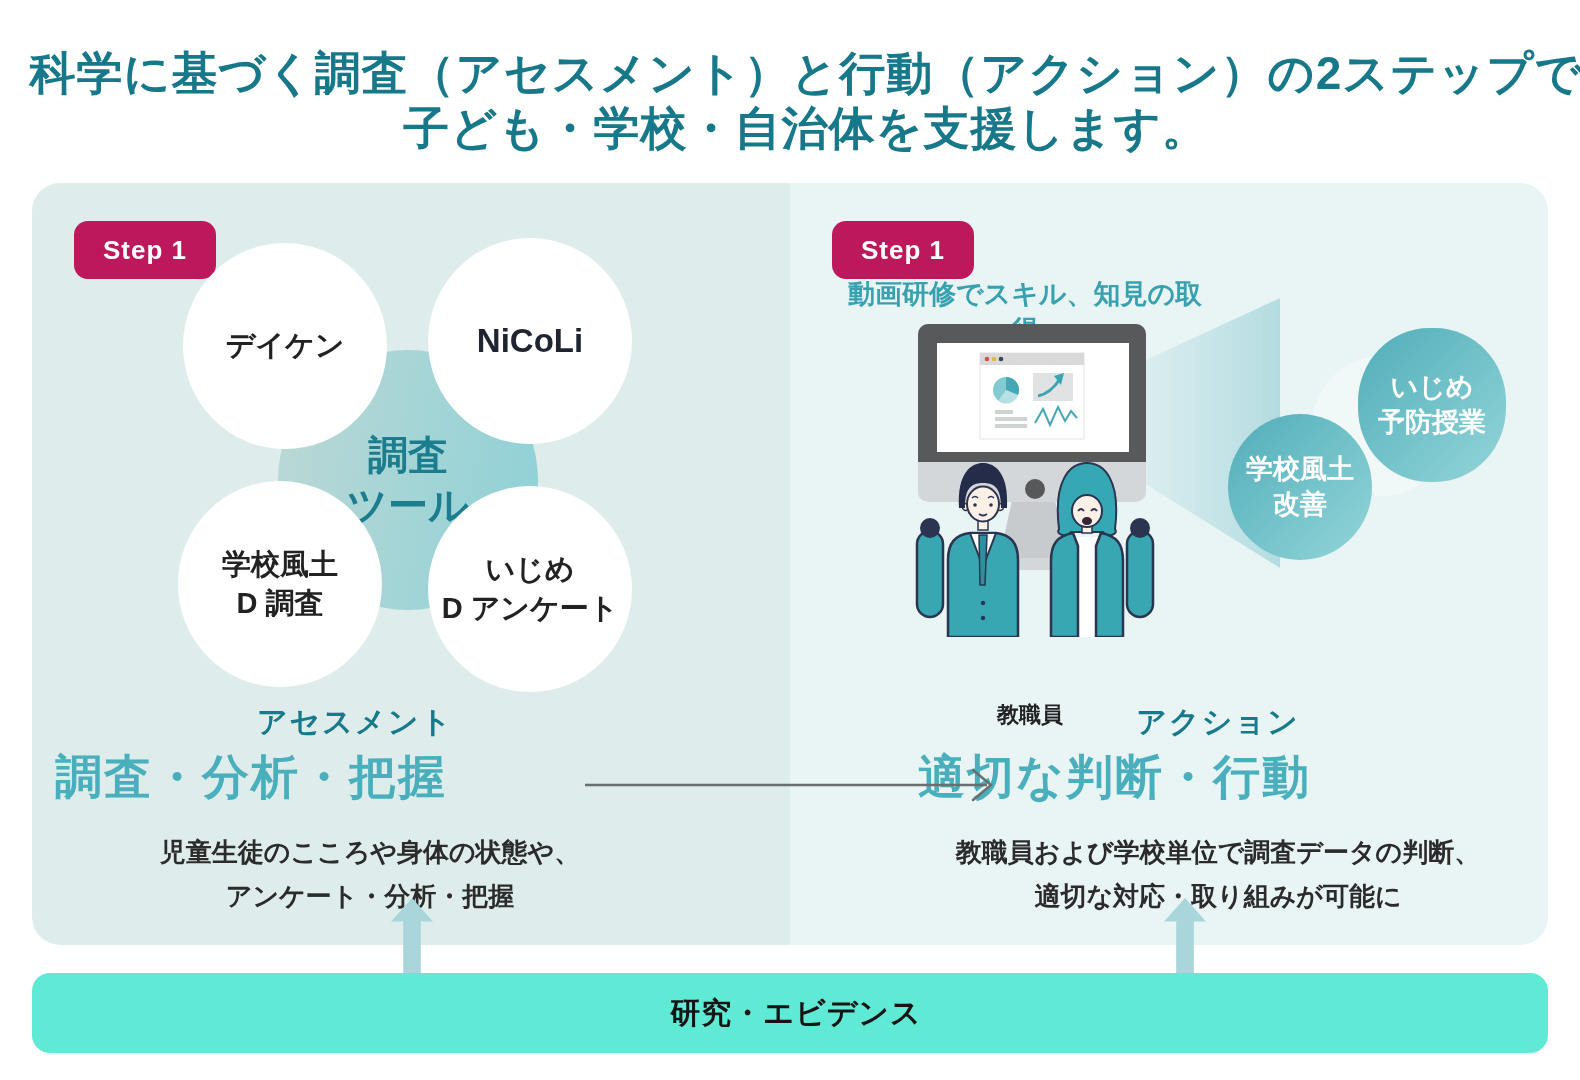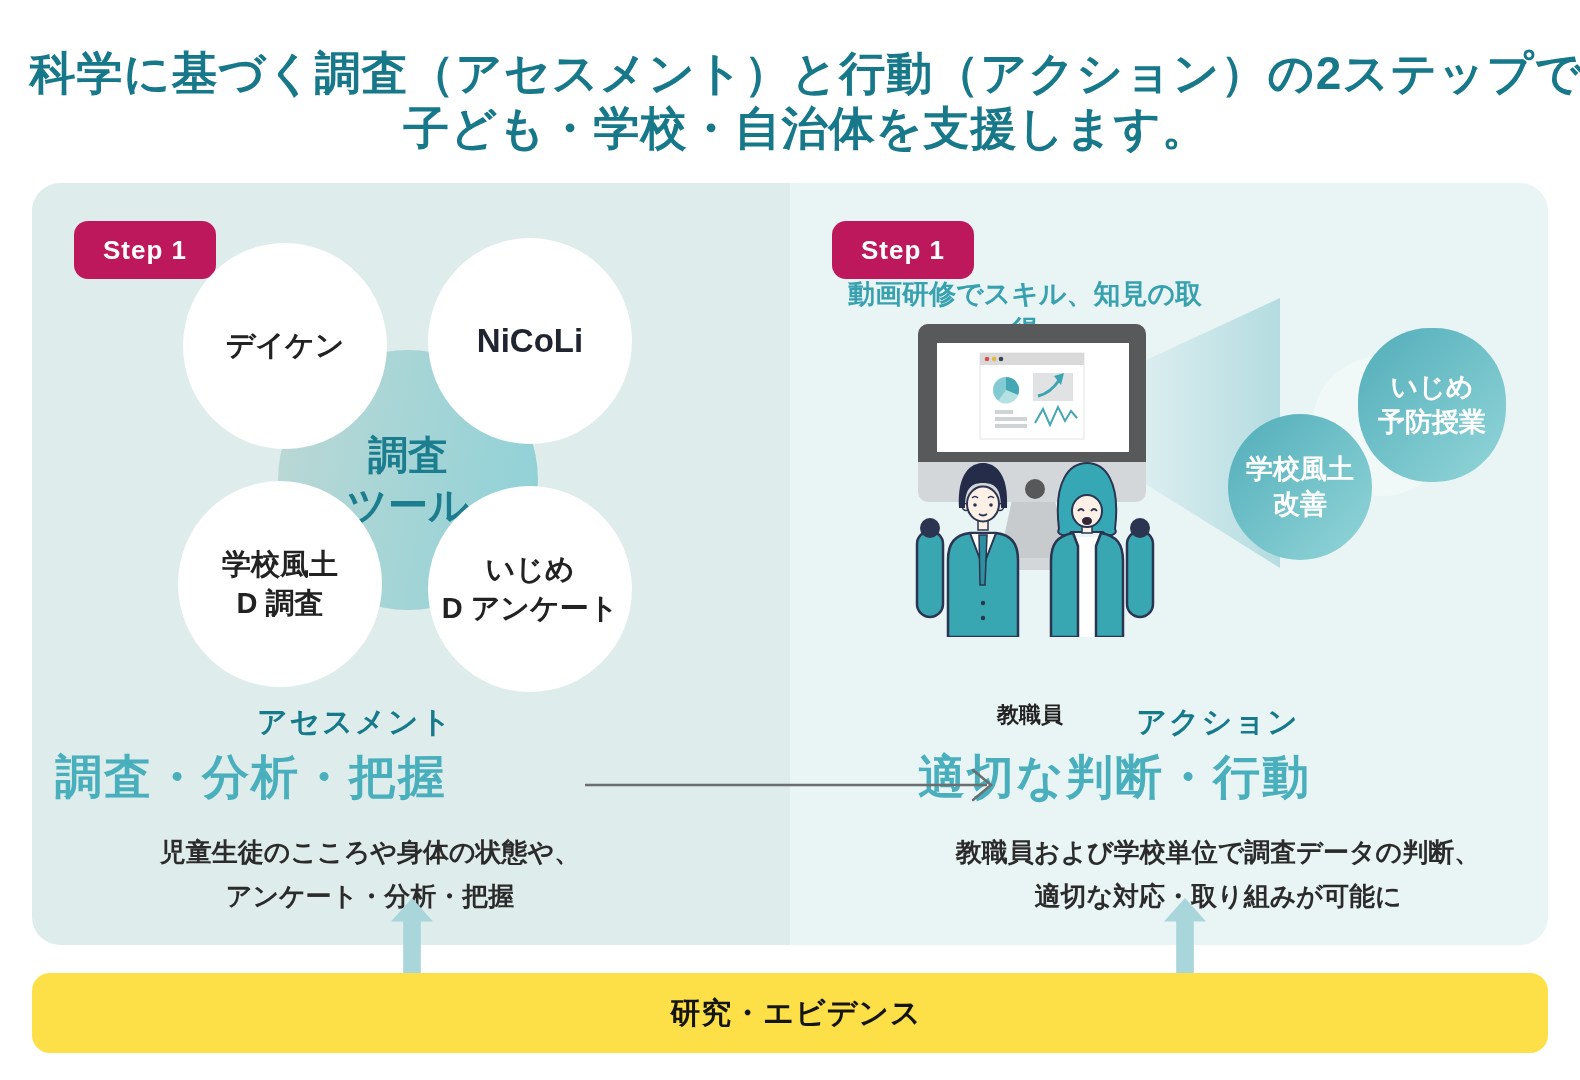--- a/index.html
+++ b/index.html
@@ -61,21 +61,21 @@
     color:#2b2b2b; line-height:1.7; white-space:pre-line; top:830px; }
   .col-l { left:55px; }
   .col-r { left:918px; }
   .desc-r { left:908px; width:620px; }
 
   .up-arrow { width:42px; height:76px; background:#a9d6da;
     clip-path:polygon(50% 0%, 100% 31%, 71% 31%, 71% 100%, 29% 100%, 29% 31%, 0% 31%); }
   .up-arrow-left  { left:391px;  top:898px; }
   .up-arrow-right { left:1164px; top:898px; }
 
-  .footer-bar { left:32px; top:973px; width:1516px; height:80px; background:#fde047;
+  .footer-bar { left:32px; top:973px; width:1516px; height:80px; background:#5eead4;
     border-radius:18px; display:flex; align-items:center; justify-content:center;
     font-size:30px; font-weight:bold; color:#141414; letter-spacing:1px;padding-left:12px; }
 </style>
 </head>
 <body>
 
 <div id="stage">
 
   <div class="abs title">科学に基づく調査（アセスメント）と行動（アクション）の2ステップで
 子ども・学校・自治体を支援します。</div>

